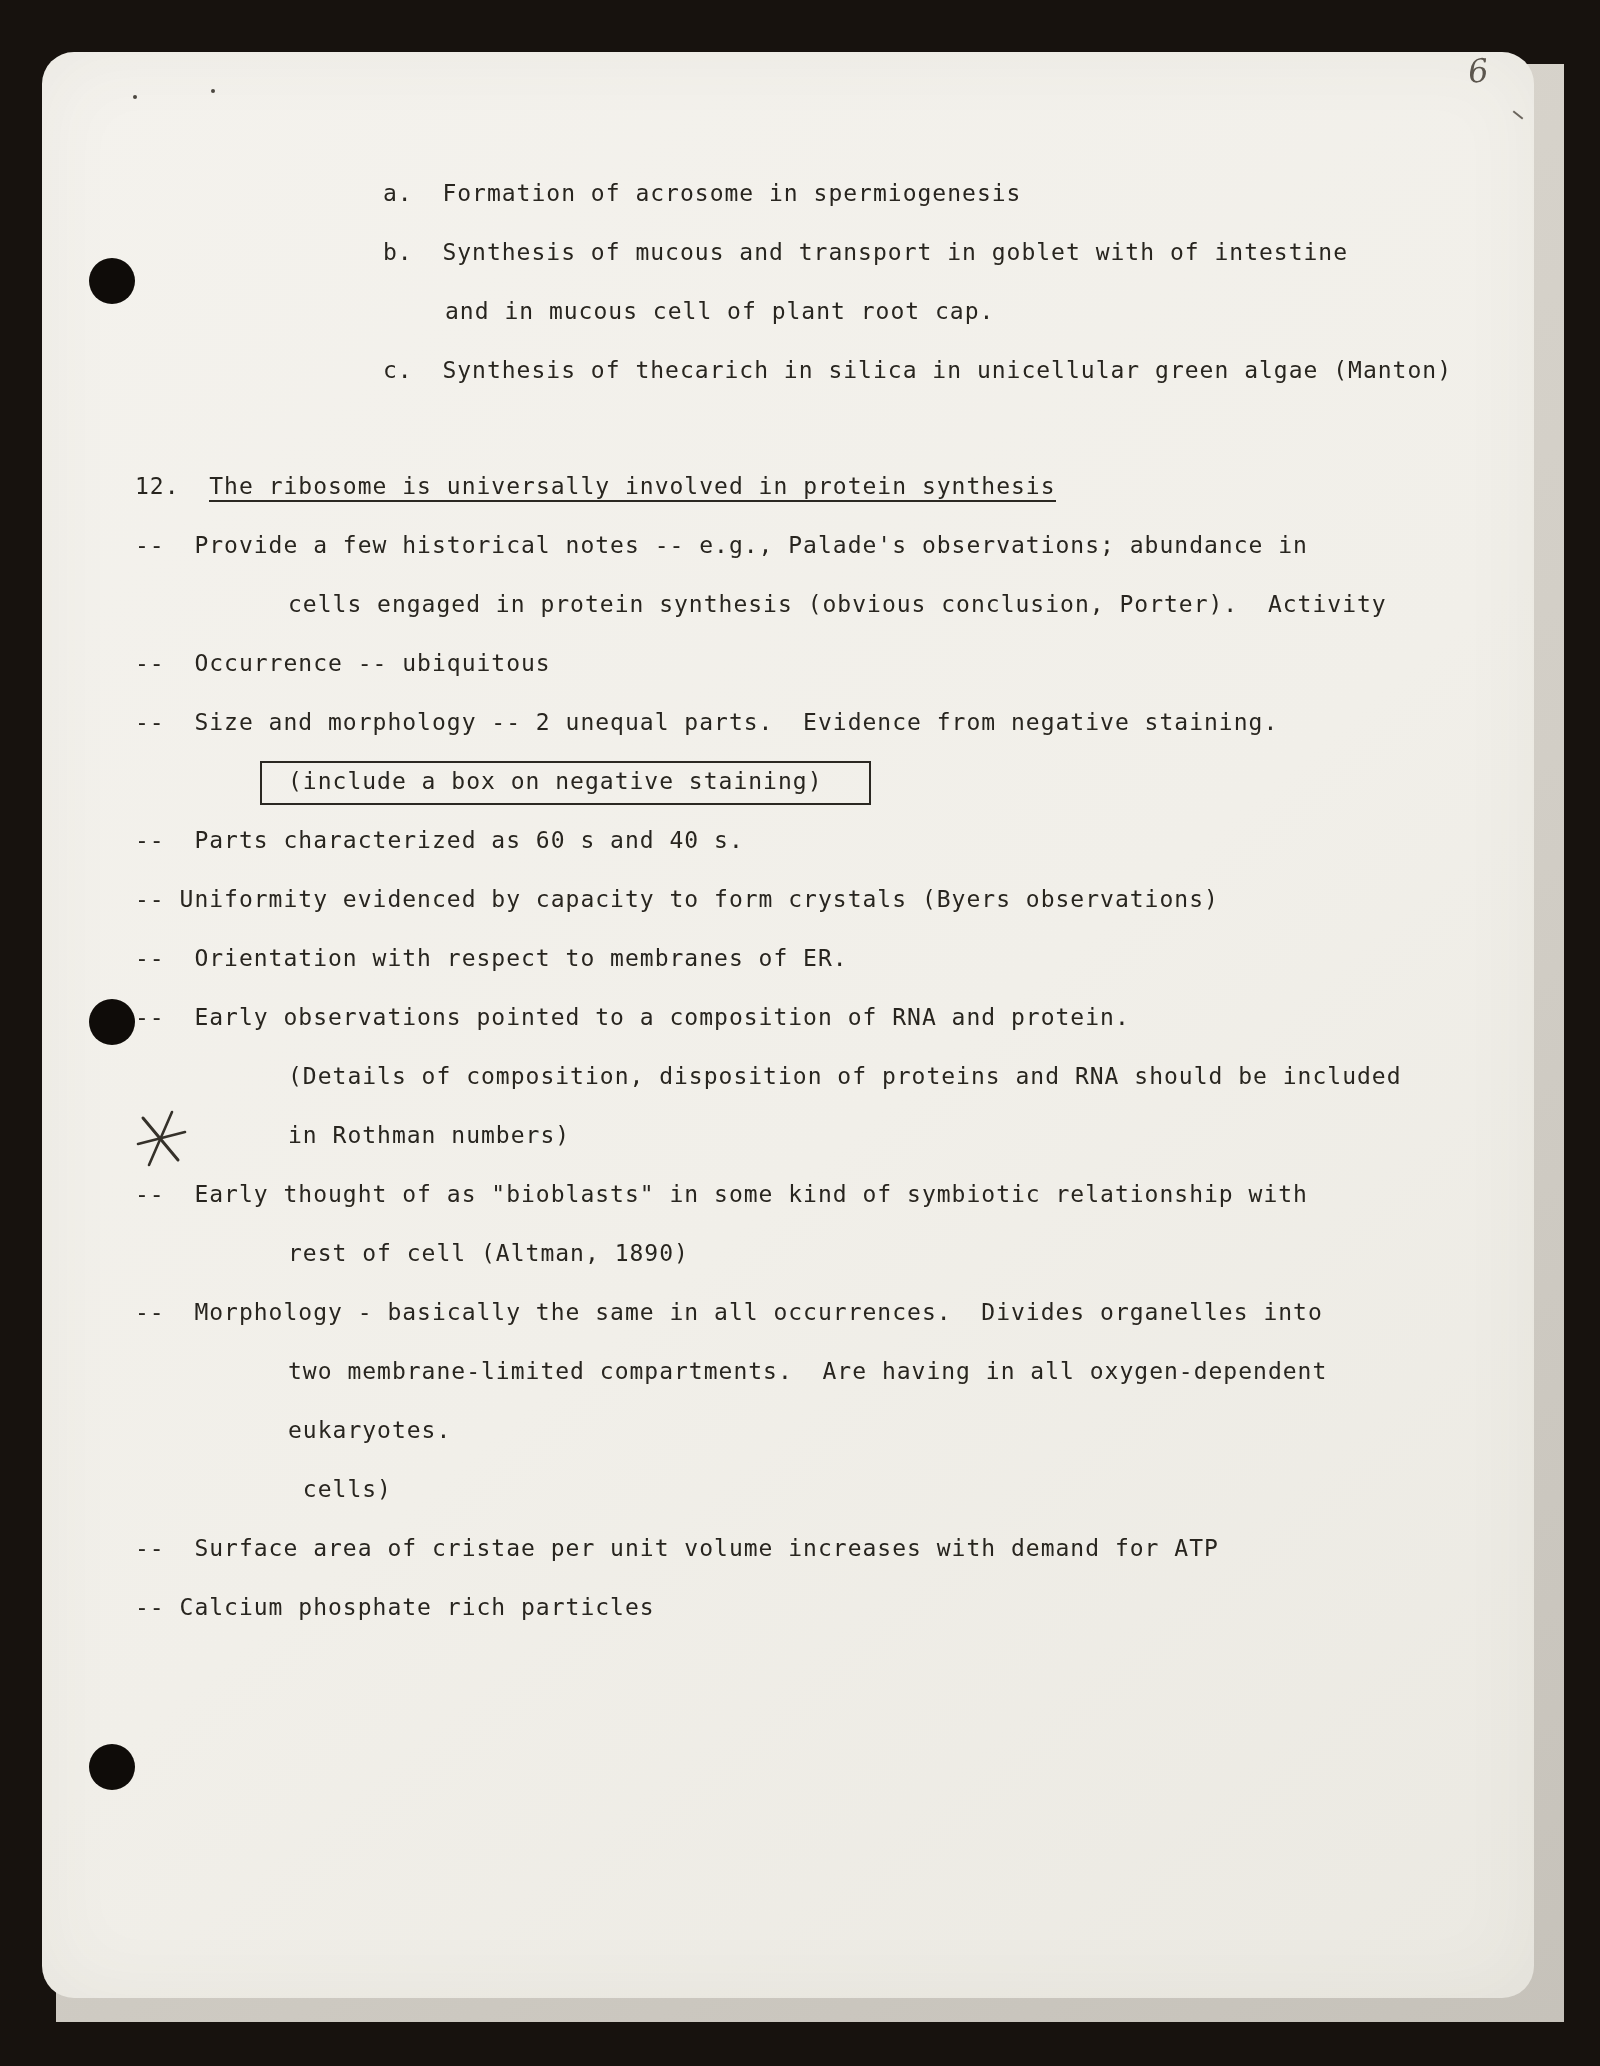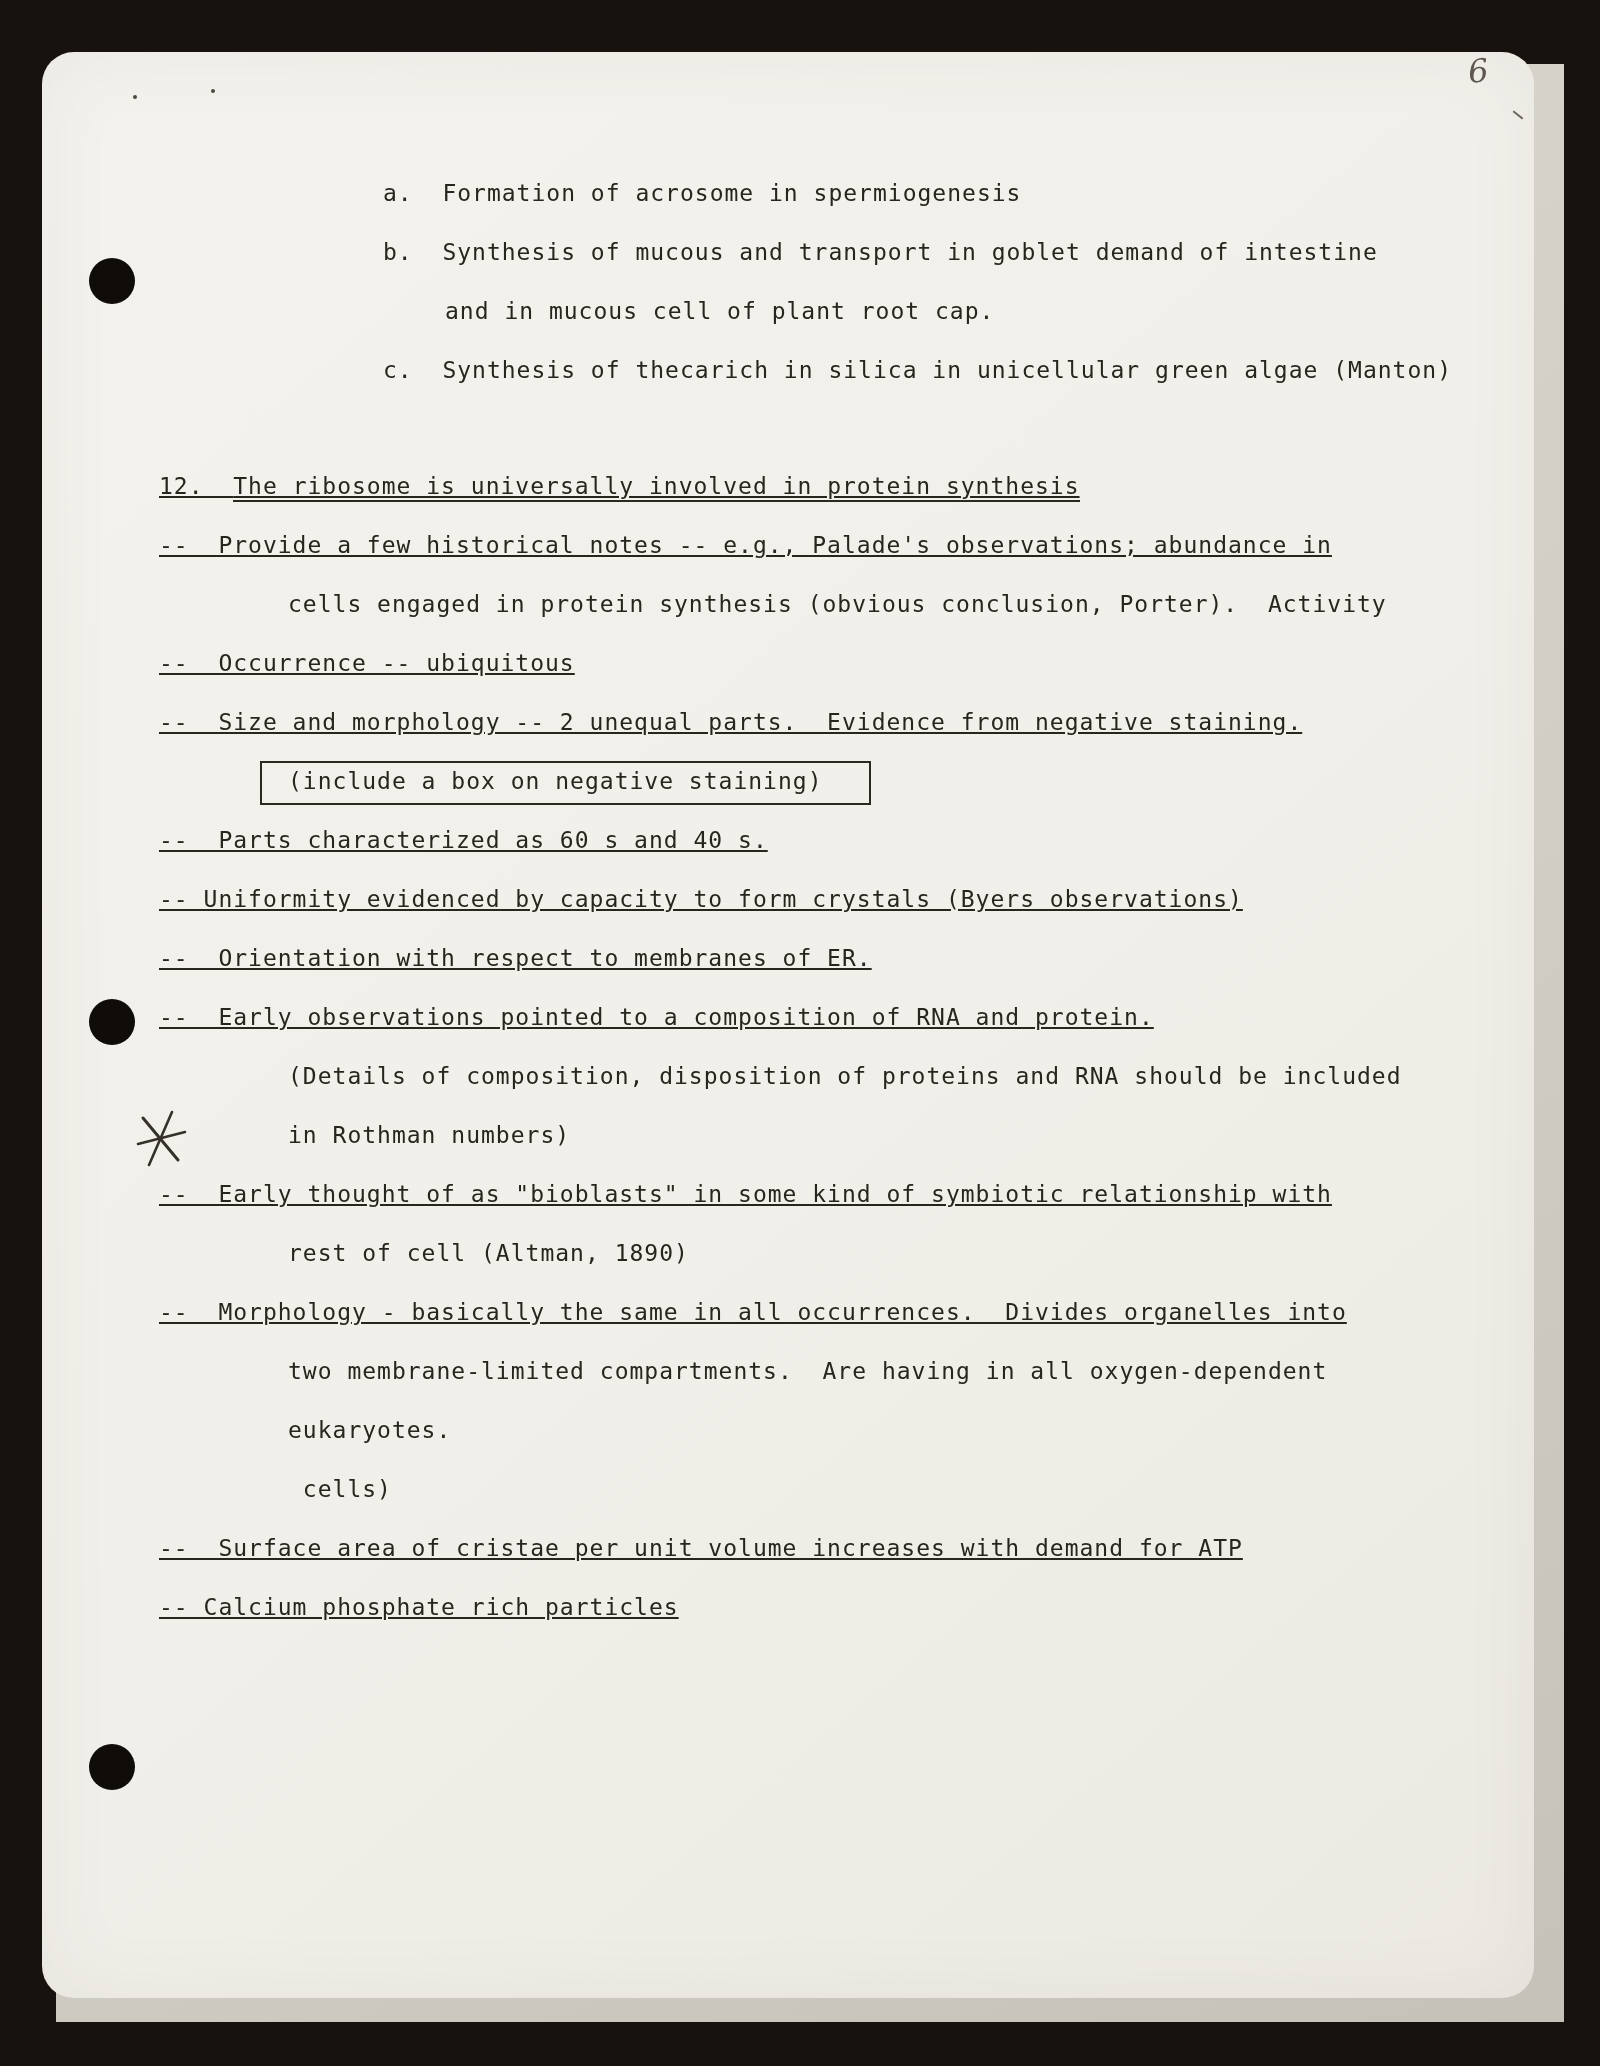--- a/index.html
+++ b/index.html
@@ -26,21 +26,21 @@
     color:#28251f;
     font-size:23px;
     letter-spacing:1px;
   }
   .line{
     line-height:59px;
     white-space:pre;
   }
   .i-sub{padding-left:341px;}
   .i-subcont{padding-left:403px;}
-  .i-main{padding-left:117px;text-decoration:underline;}
+  .i-main{padding-left:93px;}
   .i-cont{padding-left:246px;}
   .u{border-bottom:2px solid #2b2822;padding-bottom:1px;}
   .boxed{
     display:inline-block;
     border:2px solid #2b2822;
     padding:1px 46px 5px 26px;
     margin-left:-28px;
     line-height:34px;
   }
   .hole{
@@ -63,21 +63,21 @@
   .speck-2{left:211px;top:89px;}
   .asterisk{position:absolute;left:136px;top:1108px;}
 </style>
 </head>
 <body>
 
 <div class="under-sheet"></div>
 <div class="paper">
   <div class="content">
       <div class="line i-sub"><span>a.  Formation of acrosome in spermiogenesis</span></div>
-      <div class="line i-sub"><span>b.  Synthesis of mucous and transport in goblet demand of intestine</span></div>
+      <div class="line i-sub"><span>b.  Synthesis of mucous and transport in goblet with of intestine</span></div>
       <div class="line i-subcont"><span>and in mucous cell of plant root cap.</span></div>
       <div class="line i-sub"><span>c.  Synthesis of thecarich in silica in unicellular green algae (Manton)</span></div>
       <div class="line i-main" style="margin-top: 57px;"><span>12.  </span><span class="u">The ribosome is universally involved in protein synthesis</span></div>
       <div class="line i-main"><span>--  Provide a few historical notes -- e.g., Palade's observations; abundance in</span></div>
       <div class="line i-cont"><span>cells engaged in protein synthesis (obvious conclusion, Porter).  Activity</span></div>
       <div class="line i-main"><span>--  Occurrence -- ubiquitous</span></div>
       <div class="line i-main"><span>--  Size and morphology -- 2 unequal parts.  Evidence from negative staining.</span></div>
       <div class="line i-cont"><span class="boxed"><span>(include a box on negative staining)</span></span></div>
       <div class="line i-main"><span>--  Parts characterized as 60 s and 40 s.</span></div>
       <div class="line i-main"><span>-- Uniformity evidenced by capacity to form crystals (Byers observations)</span></div>

